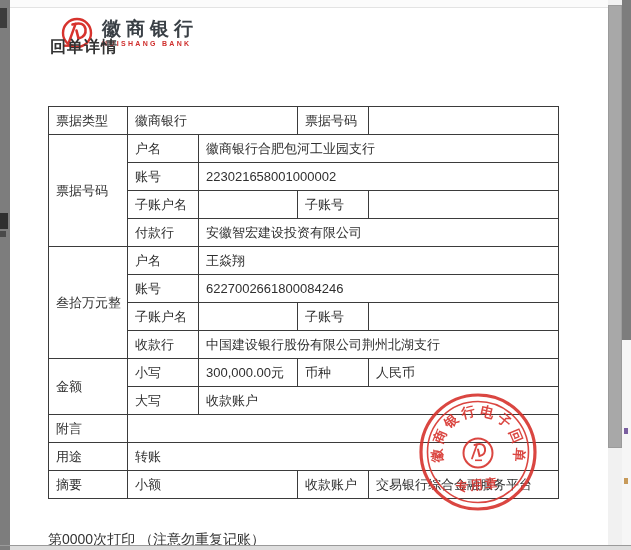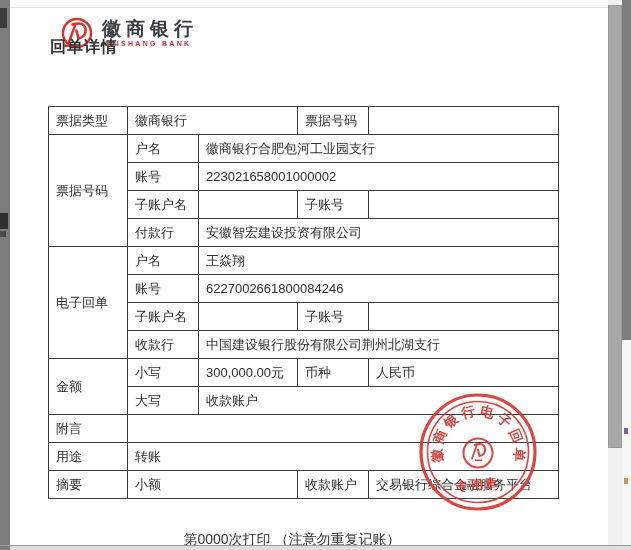--- a/index.html
+++ b/index.html
@@ -41,21 +41,21 @@
     table-layout:fixed;}
   table.receipt td{border:1px solid #3b3b3b;height:28px;padding:0 4px 0 7px;
     font-size:13px;color:#2f2f2f;vertical-align:middle;overflow:hidden;white-space:nowrap;}
 
   
   .stamp{position:absolute;left:403px;top:387px;width:130px;height:130px;z-index:4;
     opacity:0.9;pointer-events:none;}
   .stamp text{font-weight:700;fill:#d7332d;}
 
   
-  .print-note{position:absolute;left:38px;top:531px;width:510px;text-align:center;
+  .print-note{position:absolute;left:38px;top:531px;width:510px;text-align:left;
     padding-right:22px;font-size:14px;color:#333333;z-index:3;}
   .bottom-line{position:absolute;left:0;top:545px;width:631px;height:1px;background:#9a9a9a;z-index:6;}
   .bottom-band{position:absolute;left:10px;top:546px;width:621px;height:4px;background:#dedede;z-index:6;}
 
   
   .scrollbar{position:absolute;left:608px;top:0;width:14px;height:550px;background:#f1f1f1;z-index:5;}
   .scroll-thumb{position:absolute;left:0;top:5px;width:14px;height:443px;background:#a8a8a8;border:1px solid #9b9b9b;}
 </style>
 </head>
 <body>
@@ -120,21 +120,21 @@
         <td>子账户名</td>
         <td></td>
         <td>子账号</td>
         <td></td>
       </tr>
       <tr>
         <td>付款行</td>
         <td colspan="3">安徽智宏建设投资有限公司</td>
       </tr>
       <tr>
-        <td rowspan="4">电子回单</td>
+        <td rowspan="4">叁拾万元整</td>
         <td>户名</td>
         <td colspan="3">王焱翔</td>
       </tr>
       <tr>
         <td>账号</td>
         <td colspan="3">6227002661800084246</td>
       </tr>
       <tr>
         <td>子账户名</td>
         <td></td>

